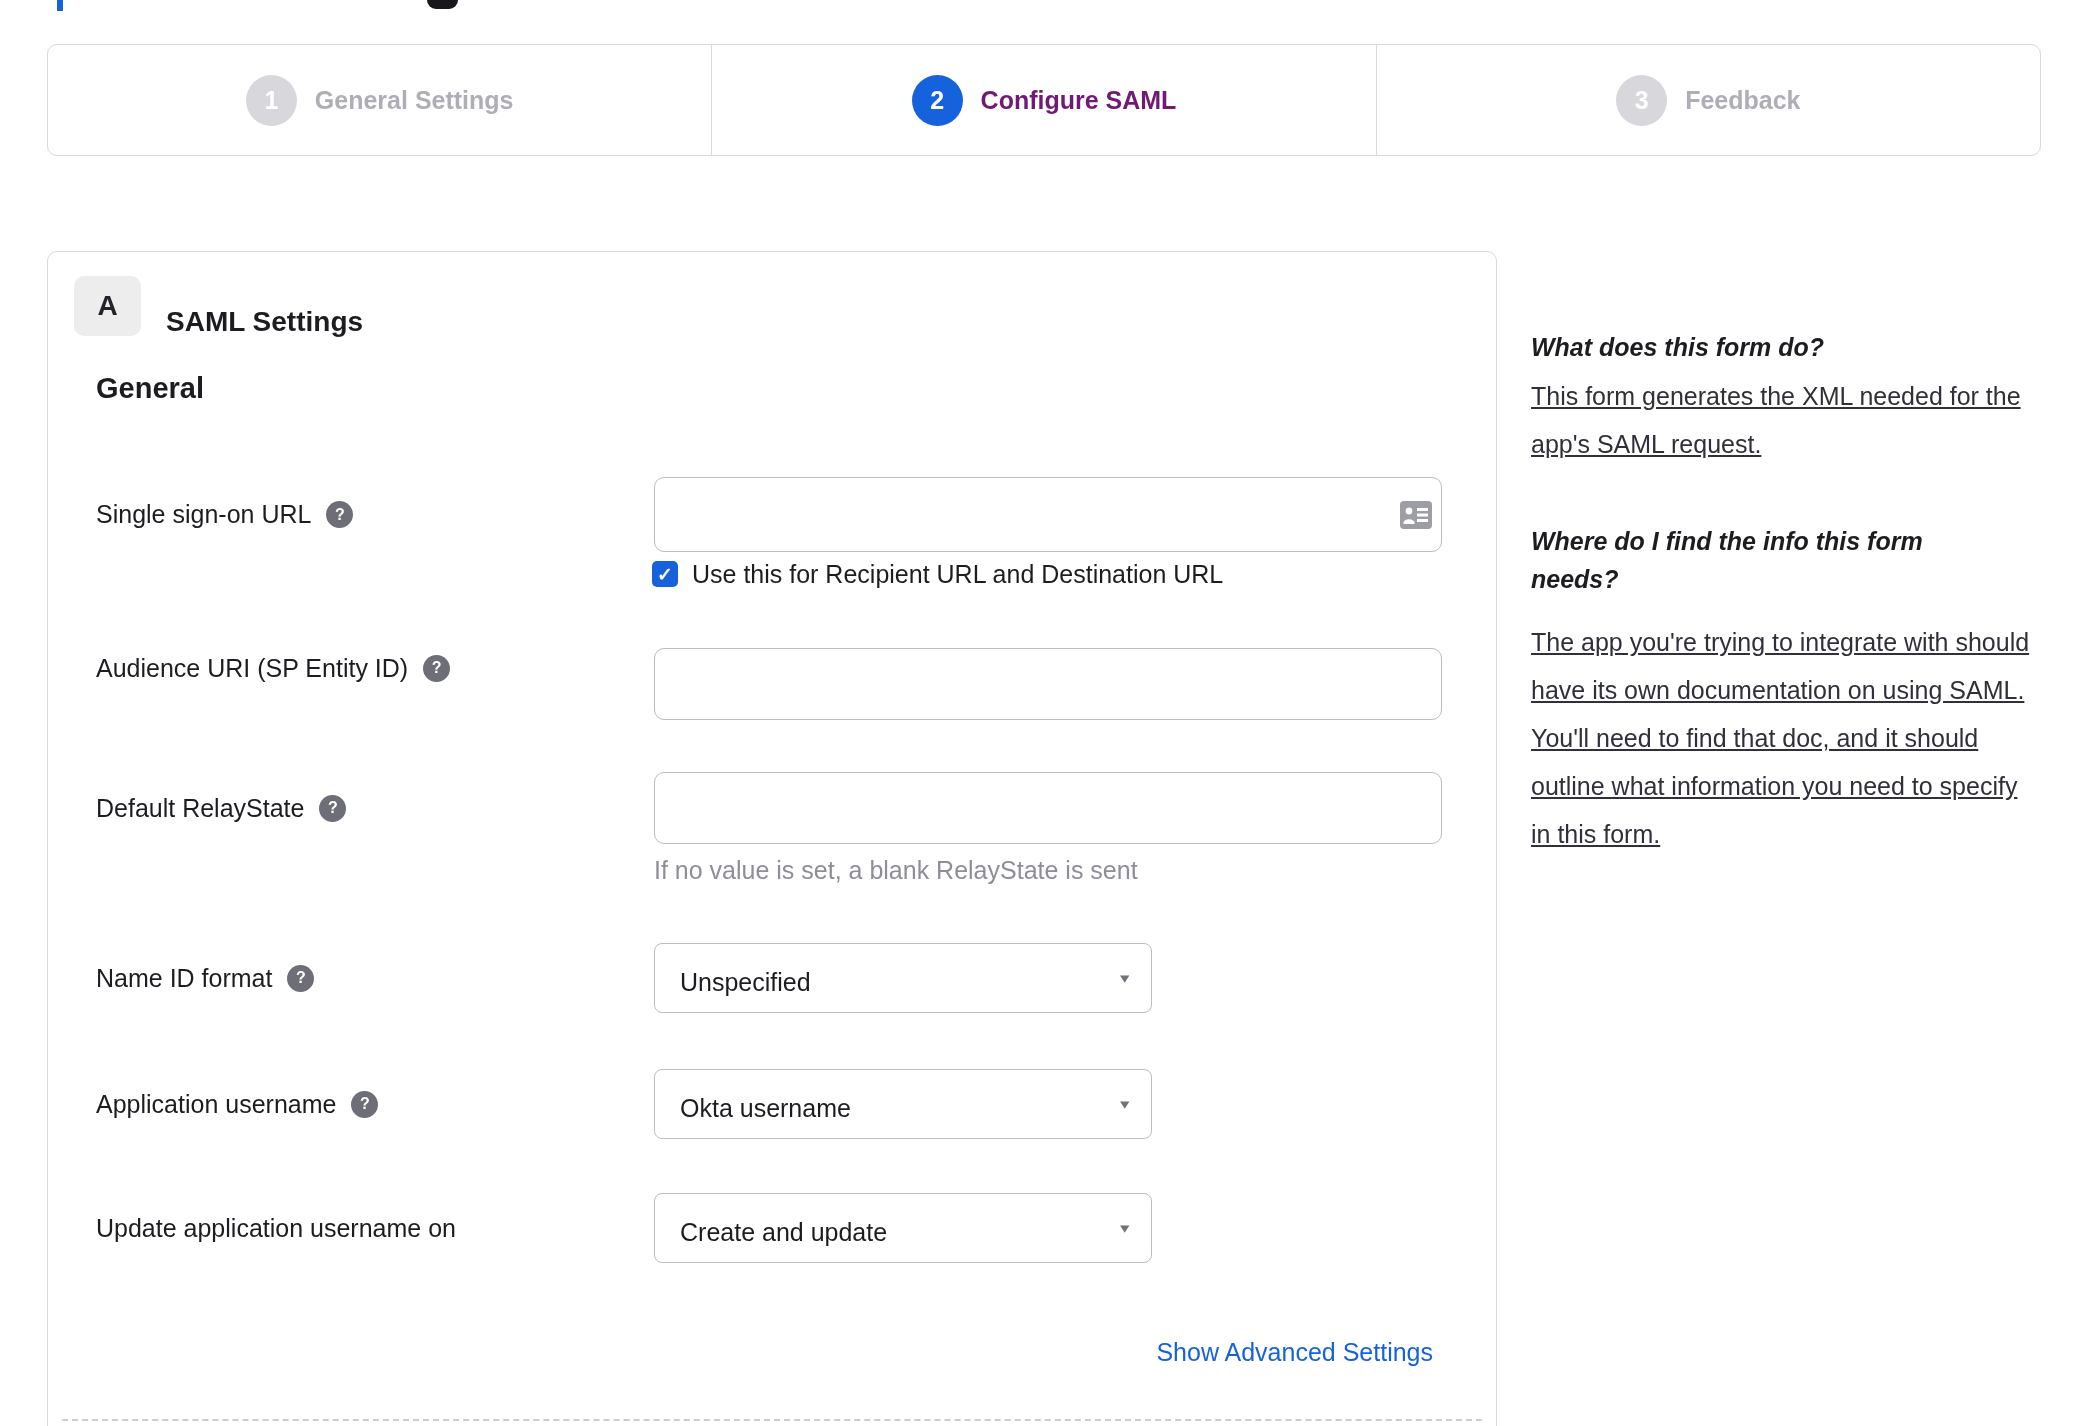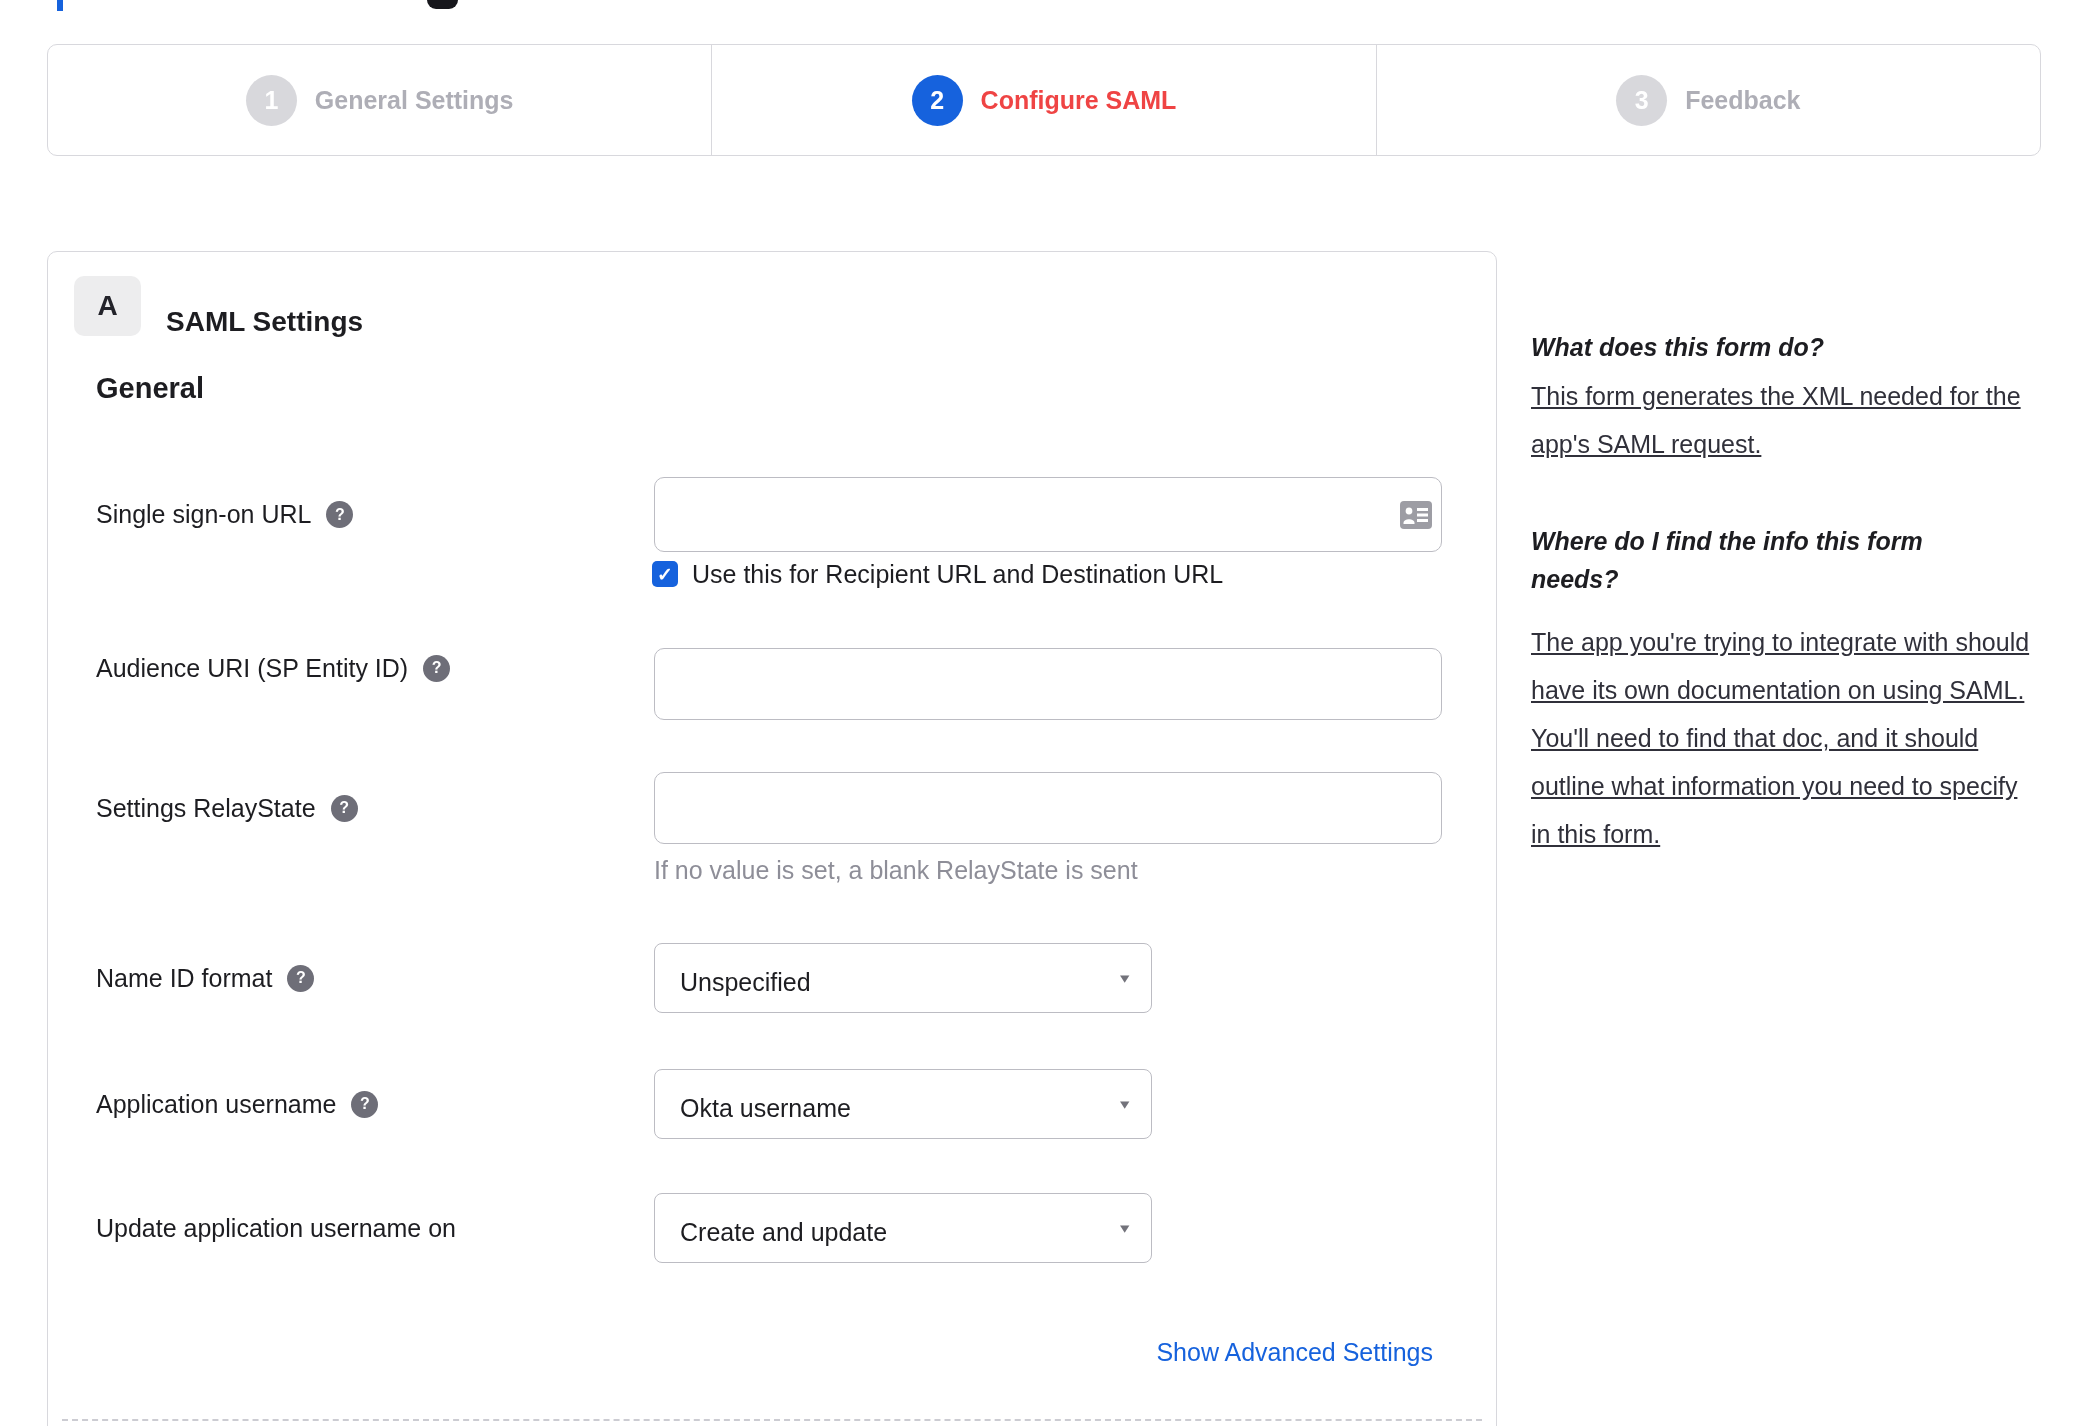--- a/index.html
+++ b/index.html
@@ -25,21 +25,21 @@
   .step + .step { border-left:1.5px solid #d8d8dd; }
   .step-circle {
     width:51px; height:51px; border-radius:50%;
     display:flex; align-items:center; justify-content:center;
     color:#ffffff; font-size:25px; font-weight:700;
   }
   .step.inactive .step-circle { background:#d8d8dc; }
   .step.active   .step-circle { background:#1662dd; }
   .step-label { font-size:25px; font-weight:700; }
   .step.inactive .step-label { color:#aeaeb6; }
-  .step.active   .step-label { color:#ef4444; }
+  .step.active   .step-label { color:#701a75; }
 
   
   .card {
     position:absolute; left:47px; top:251px; width:1450px; height:1250px;
     background:#fff; border:1.5px solid #d8d8dd; border-radius:10px;
   }
   .badge-a {
     position:absolute; left:26px; top:24px; width:67px; height:60px;
     background:#ededee; border-radius:10px;
     display:flex; align-items:center; justify-content:center;
@@ -152,21 +152,21 @@
   </div>
   <div class="checkbox-label">Use this for Recipient URL and Destination URL</div>
 
   <div class="row-label" style="top:380px; height:72px;">
     <span>Audience URI (SP Entity ID)</span>
     <span class="help-icon">?</span>
   </div>
   <input class="text-input" style="top: 396px; height: 72px;" type="text">
 
   <div class="row-label" style="top:520px; height:72px;">
-    <span>Settings RelayState</span>
+    <span>Default RelayState</span>
     <span class="help-icon">?</span>
   </div>
   <input class="text-input" style="top: 520px; height: 72px;" type="text">
   <div class="hint" style="top:604px;">If no value is set, a blank RelayState is sent</div>
 
   <div class="row-label" style="top:691px; height:70px;">
     <span>Name ID format</span>
     <span class="help-icon">?</span>
   </div>
   <div class="select" style="top:691px;">

